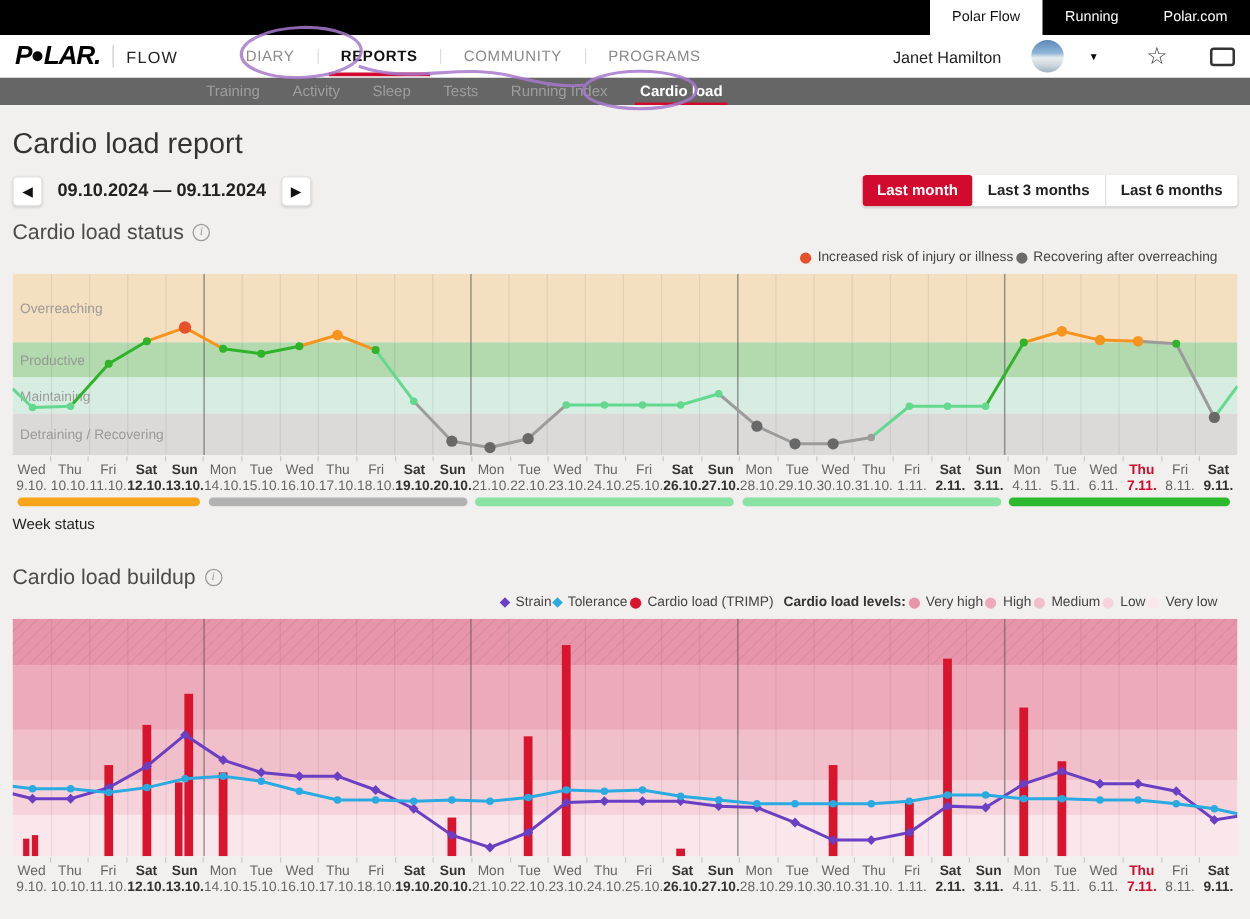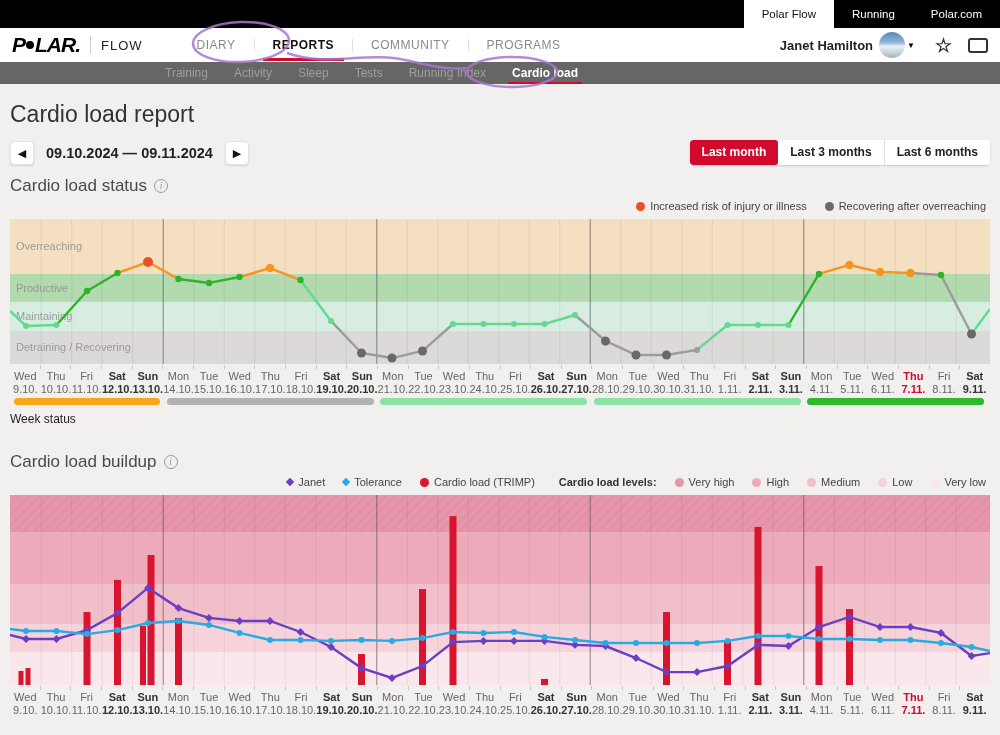--- a/index.html
+++ b/index.html
@@ -16,21 +16,21 @@
   .navbar { height:34px; background:#fff; display:flex; align-items:center; padding:0 12px; position:relative; }
   .logo { display:flex; align-items:center; font-weight:bold; font-style:italic; font-size:21px; letter-spacing:-1px; color:#000; }
   .logo .o-dot { display:inline-block; width:7px; height:7px; background:#e8502a; border:4px solid #000; border-radius:50%; margin:0 1px; }
   .logo-sep { width:1px; height:18px; background:#ccc; margin:0 10px; }
   .flow-label { font-size:13px; letter-spacing:1px; color:#222; }
   .nav-items { display:flex; align-items:center; margin-left:36px; height:100%; }
   .nav-item { font-size:12px; letter-spacing:.5px; color:#8a8a8a; padding:0 4px; margin:0 14px; height:100%; display:flex; align-items:center; position:relative; cursor:pointer; }
   .nav-item.active { color:#111; font-weight:bold; }
   .nav-item.active::after { content:""; position:absolute; left:-6px; right:-6px; bottom:1px; height:3px; background:#d10a2f; }
   .nav-vsep { width:1px; height:12px; background:#ddd; }
-  .nav-right { margin-left:auto; display:flex; align-items:center; gap:6px;font-weight:bold; }
+  .nav-right { margin-left:auto; display:flex; align-items:center; gap:24px; }
   .user-name { font-size:13px; color:#222; }
   .avatar { width:26px; height:26px; border-radius:50%;
     background:linear-gradient(180deg,#5d87b8 0%,#8fb4d8 40%,#e8eef2 55%,#cfd9df 75%,#9fb3bf 100%); }
   .caret { font-size:8px; color:#000; margin-left:-4px; }
   .icon-btn { font-size:19px; color:#333; line-height:1; cursor:pointer; }
   .chat-icon { width:20px; height:15px; border:2px solid #333; border-radius:3px; cursor:pointer; }
   
   .subnav { height:22px; background:#666; display:flex; align-items:center; padding-left:165px; }
   .subnav .sn-item { font-size:12px; color:#9e9e9e; margin-right:26px; height:100%; display:flex; align-items:center; position:relative; cursor:pointer; }
   .subnav .sn-item.active { color:#fff; font-weight:bold; }
@@ -43,21 +43,21 @@
     box-shadow:0 1px 2px rgba(0,0,0,.12); font-size:11px; color:#111; display:flex; align-items:center; justify-content:center; cursor:pointer; }
   .date-text { font-size:14.5px; font-weight:700; color:#222; padding:0 4px; }
   .range-group { position:absolute; right:0; top:0; display:flex; box-shadow:0 1px 2px rgba(0,0,0,.15); border-radius:3px; overflow:hidden; }
   .range-btn { font-size:12px; font-weight:700; padding:0 12px; height:25px; line-height:25px; background:#fff; color:#222; cursor:pointer; }
   .range-btn.active { background:#d20a2e; color:#fff; border-radius:3px; }
   .range-btn + .range-btn { border-left:1px solid #e0e0e0; }
   .range-btn.active + .range-btn { border-left:none;text-align:center; }
   .sec-header { display:flex; align-items:center; gap:7px; font-size:17px; color:#4a4a4a; margin:6px 0 2px; }
   .info-icon { width:14px; height:14px; border:1px solid #9a9a9a; border-radius:50%; color:#9a9a9a;
     font-size:9.5px; font-style:italic; font-family:"Liberation Serif", serif; text-align:center; line-height:12px; cursor:pointer; }
-  .legend-row { display:flex; justify-content:flex-end; align-items:center; gap:18px; height:16px; margin:0 4px 5px; font-size:11px; color:#444; }
+  .legend-row { display:flex; justify-content:flex-end; align-items:center; gap:2px; height:16px; margin:0 16px 5px; font-size:11px; color:#444; }
   .legend-item { display:flex; align-items:center; gap:5px; }
   .dot { width:8px; height:8px; border-radius:50%; display:inline-block; }
   .dot.big { width:9px; height:9px; }
   .diamond { width:6px; height:6px; transform:rotate(45deg); display:inline-block; }
   .levels-label { font-weight:700; color:#333; margin-left:6px; }
   .chart-wrap { position:relative; width:974px; }
   .chart-wrap svg { display:block; }
   .ticks-row { display:flex; width:980px; height:4px; margin-top:1px; }
   .ticks-row div { flex:1; border-right:1px solid #c9c9c9; }
   .ticks-row div:last-child { border-right:none; }
@@ -429,21 +429,21 @@
     <div class="weekstatus-label">Week status</div>
   </div>
 
   <div class="sec-header buildup-gap">
     <span>Cardio load buildup</span>
     <span class="info-icon">i</span>
   </div>
   <div class="legend-row" id="buildlegend">
       <div class="legend-item">
         <span class="diamond" style="background: rgb(106, 63, 195);"></span>
-        <span>Janet</span>
+        <span>Strain</span>
       </div>
       <div class="legend-item">
         <span class="diamond" style="background: rgb(41, 171, 226);"></span>
         <span>Tolerance</span>
       </div>
       <div class="legend-item">
         <span class="dot big" style="background: rgb(216, 20, 46);"></span>
         <span>Cardio load (TRIMP)</span>
       </div>
       <span class="levels-label">Cardio load levels:</span>

